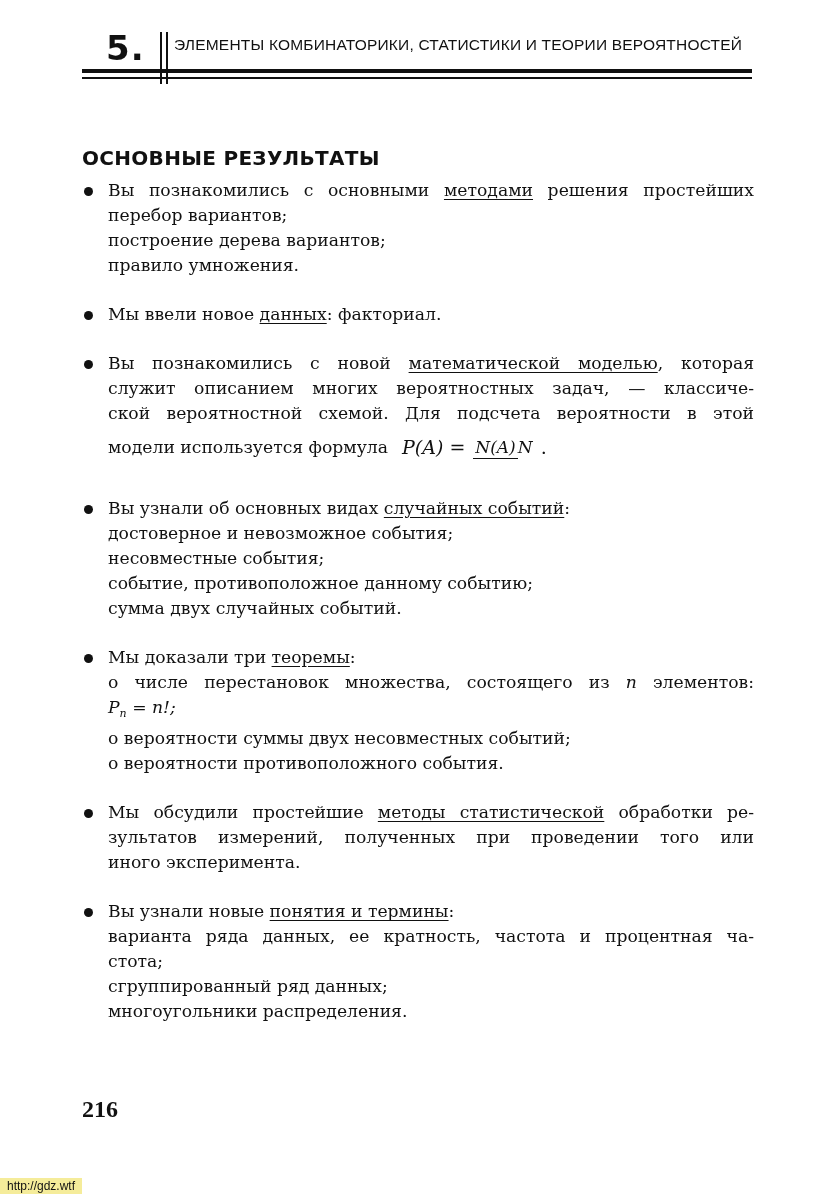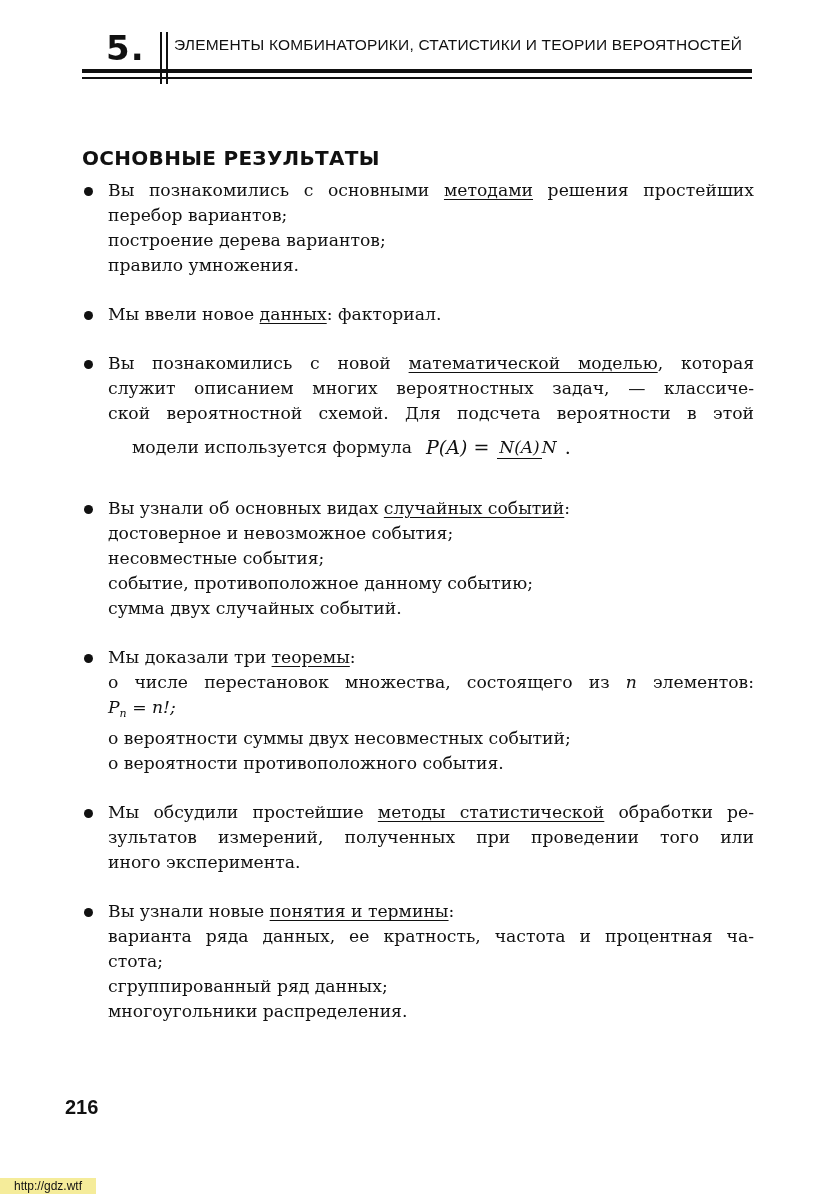--- a/index.html
+++ b/index.html
@@ -10,30 +10,30 @@
   .chapter-title { position:absolute; left:92px; top:8px; font-family:"Liberation Sans", sans-serif; font-size:15.5px; letter-spacing:0.2px; white-space:nowrap; }
   .rule-thick { position:absolute; left:0; top:41px; width:670px; height:4px; background:#111; }
   .rule-thin { position:absolute; left:0; top:49px; width:670px; height:2px; background:#111; }
   .section-title { position:absolute; left:82px; top:146px; font-family:"DejaVu Sans", sans-serif; font-weight:bold; font-size:20px; letter-spacing:0.3px; }
   .body { position:absolute; left:82px; top:178px; width:672px; font-family:"DejaVu Serif", serif; font-size:17.2px; line-height:25px; }
   .item { position:relative; padding-left:26px; margin-bottom:24px; }
   .item .bullet { position:absolute; left:2px; top:9px; width:9px; height:9px; border-radius:50%; background:#111; }
   .line { display:block; white-space:nowrap; }
   .justify { text-align:justify; text-align-last:justify; white-space:normal; }
   u { text-decoration:underline; text-underline-offset:3px; }
-  .formula-line { display:flex; align-items:center; height:50px; margin-top:-4px;margin-left:24px; }
+  .formula-line { display:flex; align-items:center; height:50px; margin-top:-4px; }
   .formula { display:inline-flex; align-items:center; font-family:"DejaVu Serif", serif; font-style:italic; margin-left:14px; font-size:19px; }
   .frac { display:inline-flex; align-items:center; margin-left:8px; font-size:17px; }
   .frac .num { border-bottom:1.5px solid #111; padding:0 2px; line-height:22px; }
   .frac .den { line-height:22px; }
   .dot { margin-left:8px; font-style:normal; }
   i { font-style:italic; }
   sub { font-size:11px; }
-  .page-num { position:absolute; left:65px; top:1096px; font-family:Liberation Sans, sans-serif; font-weight:bold; font-size:20px; }
-  .watermark { position:absolute; left:0; top:1178px; height:16px; padding:0 14px; background:#f5ec9a; font-family:"Liberation Sans", sans-serif; font-size:12px; line-height:16px; color:#111; }
+  .page-num { position:absolute; left:82px; top:1096px; font-family:Liberation Serif, serif; font-weight:bold; font-size:24px; }
+  .watermark { position:absolute; left:0; top:1178px; height:16px; padding:0 7px; background:#f5ec9a; font-family:"Liberation Sans", sans-serif; font-size:12px; line-height:16px; color:#111; }
 </style>
 </head>
 <body>
 
 <div class="header">
   <span class="chapter-num">5.</span>
   <div class="vbar" style="left:78px"></div>
   <div class="vbar" style="left:84px"></div>
   <span class="chapter-title">ЭЛЕМЕНТЫ КОМБИНАТОРИКИ, СТАТИСТИКИ И ТЕОРИИ ВЕРОЯТНОСТЕЙ</span>
   <div class="rule-thick"></div>

